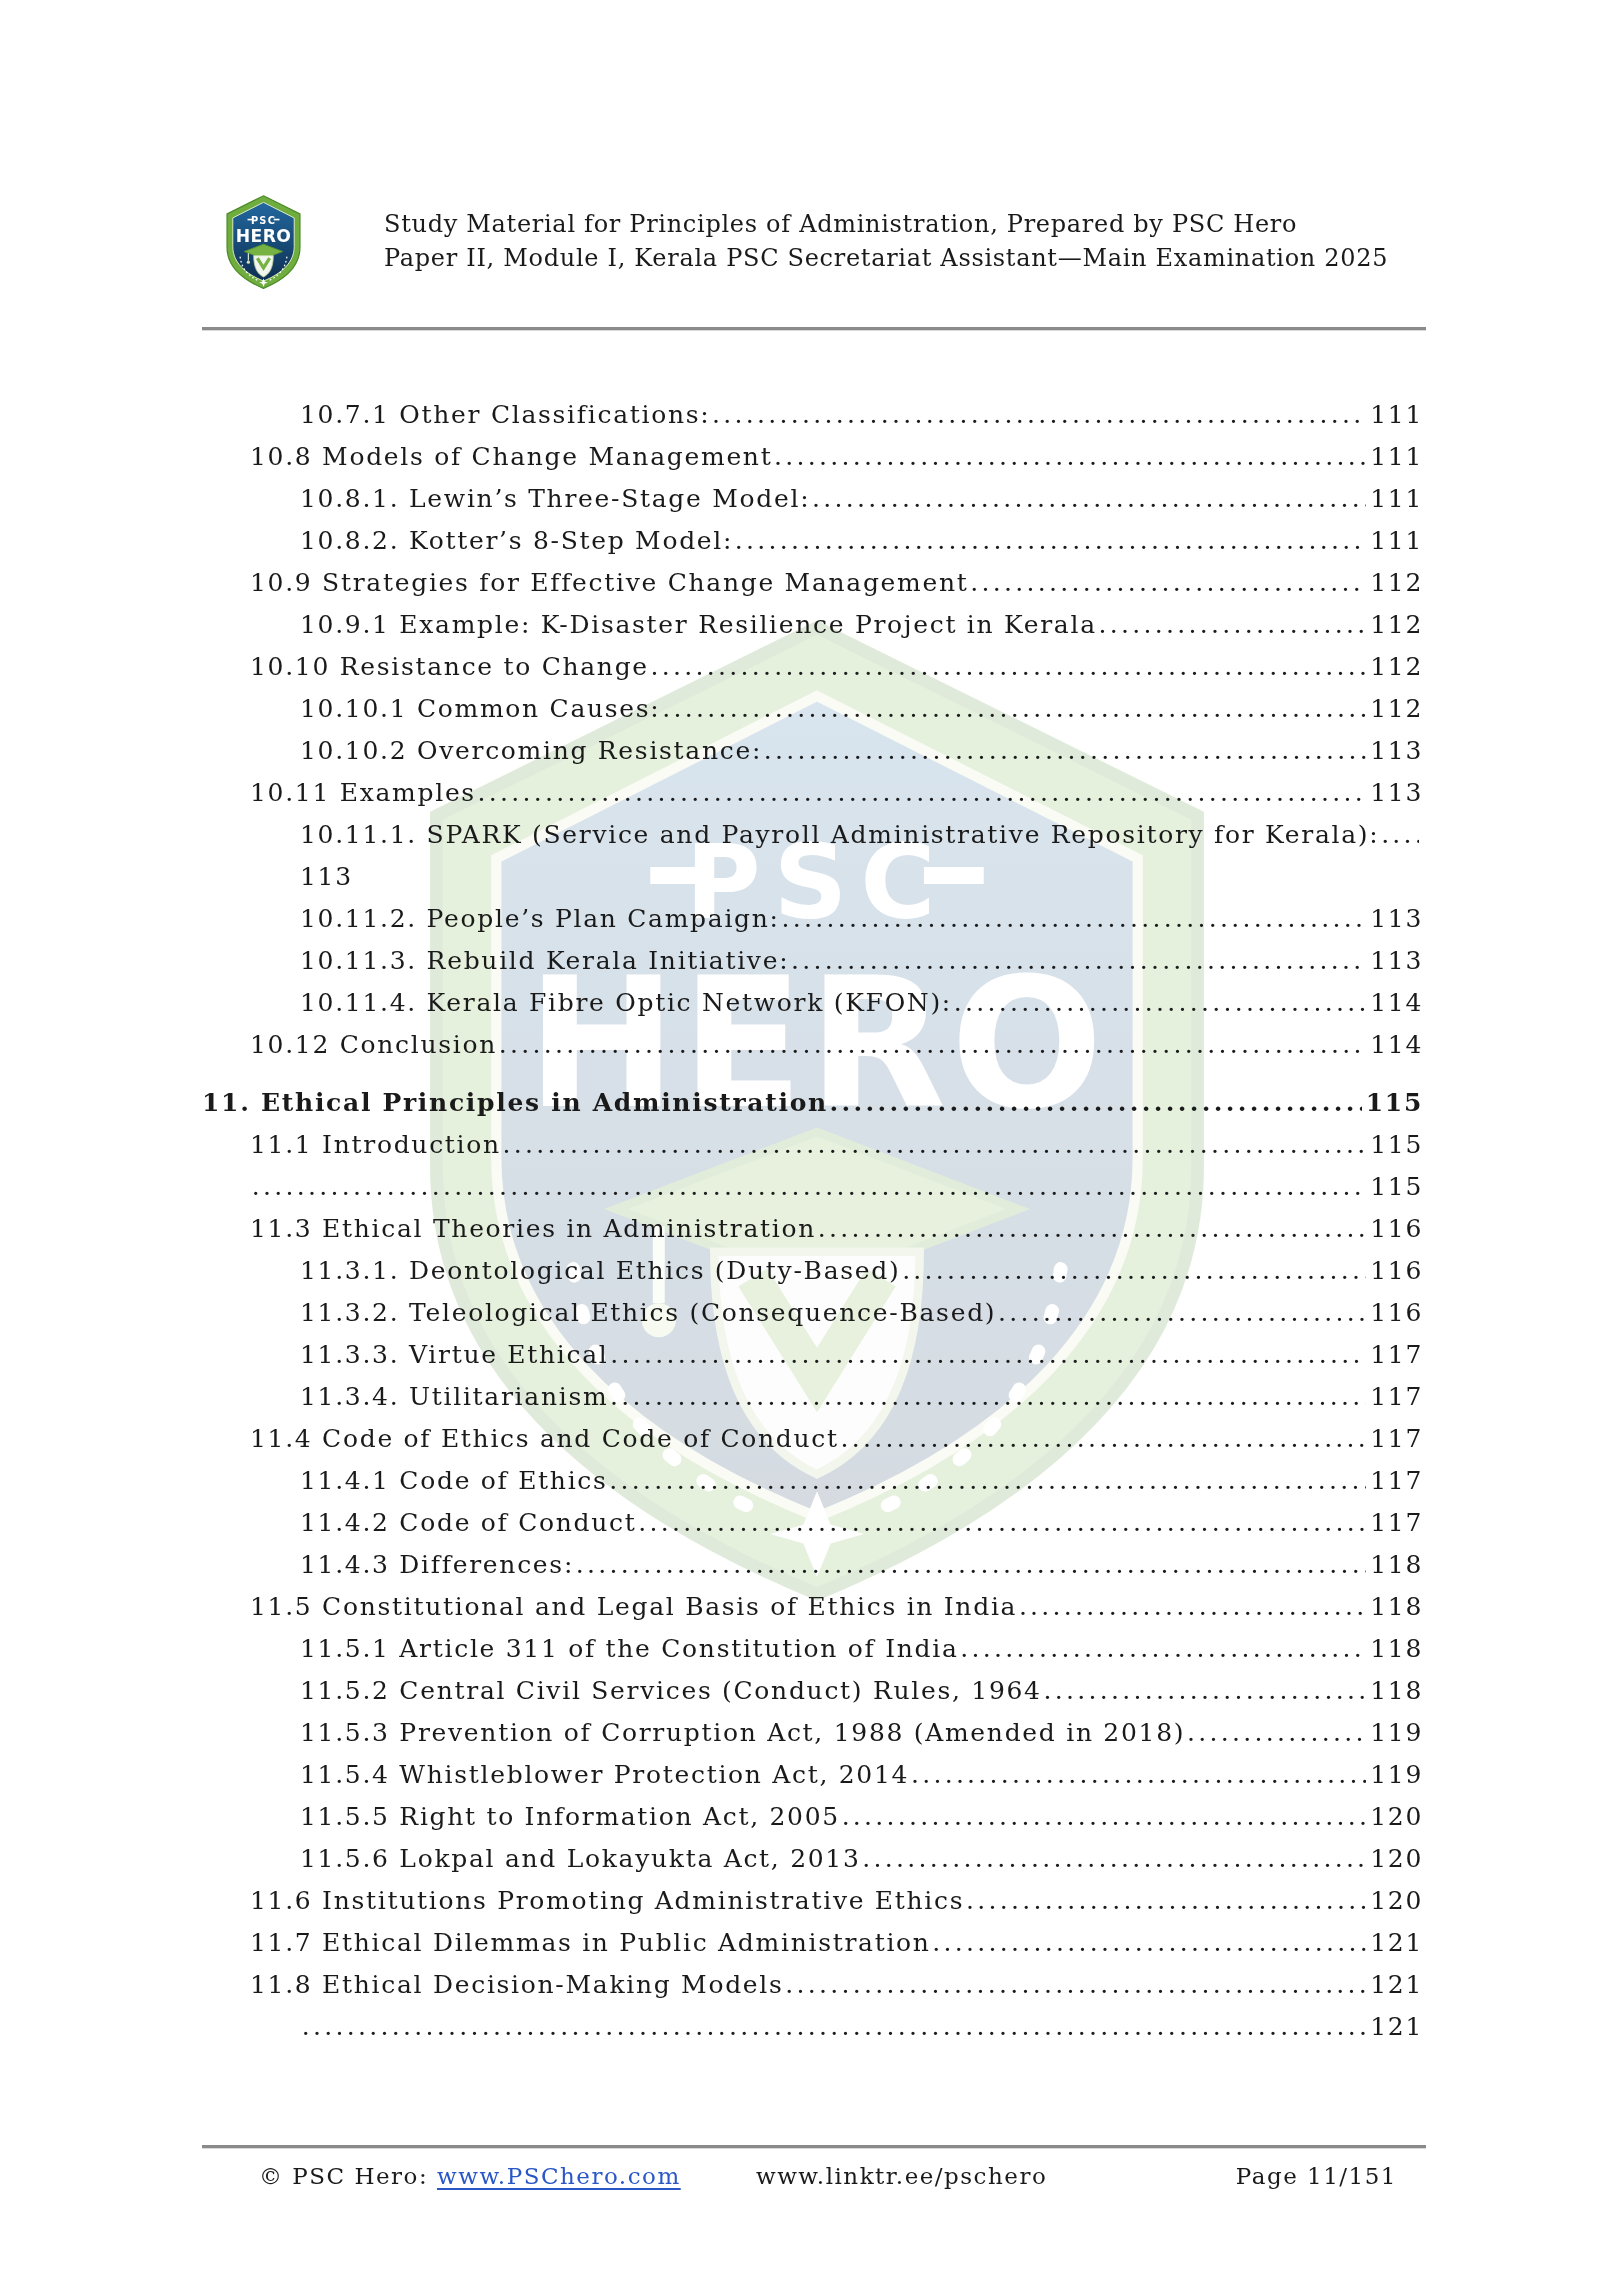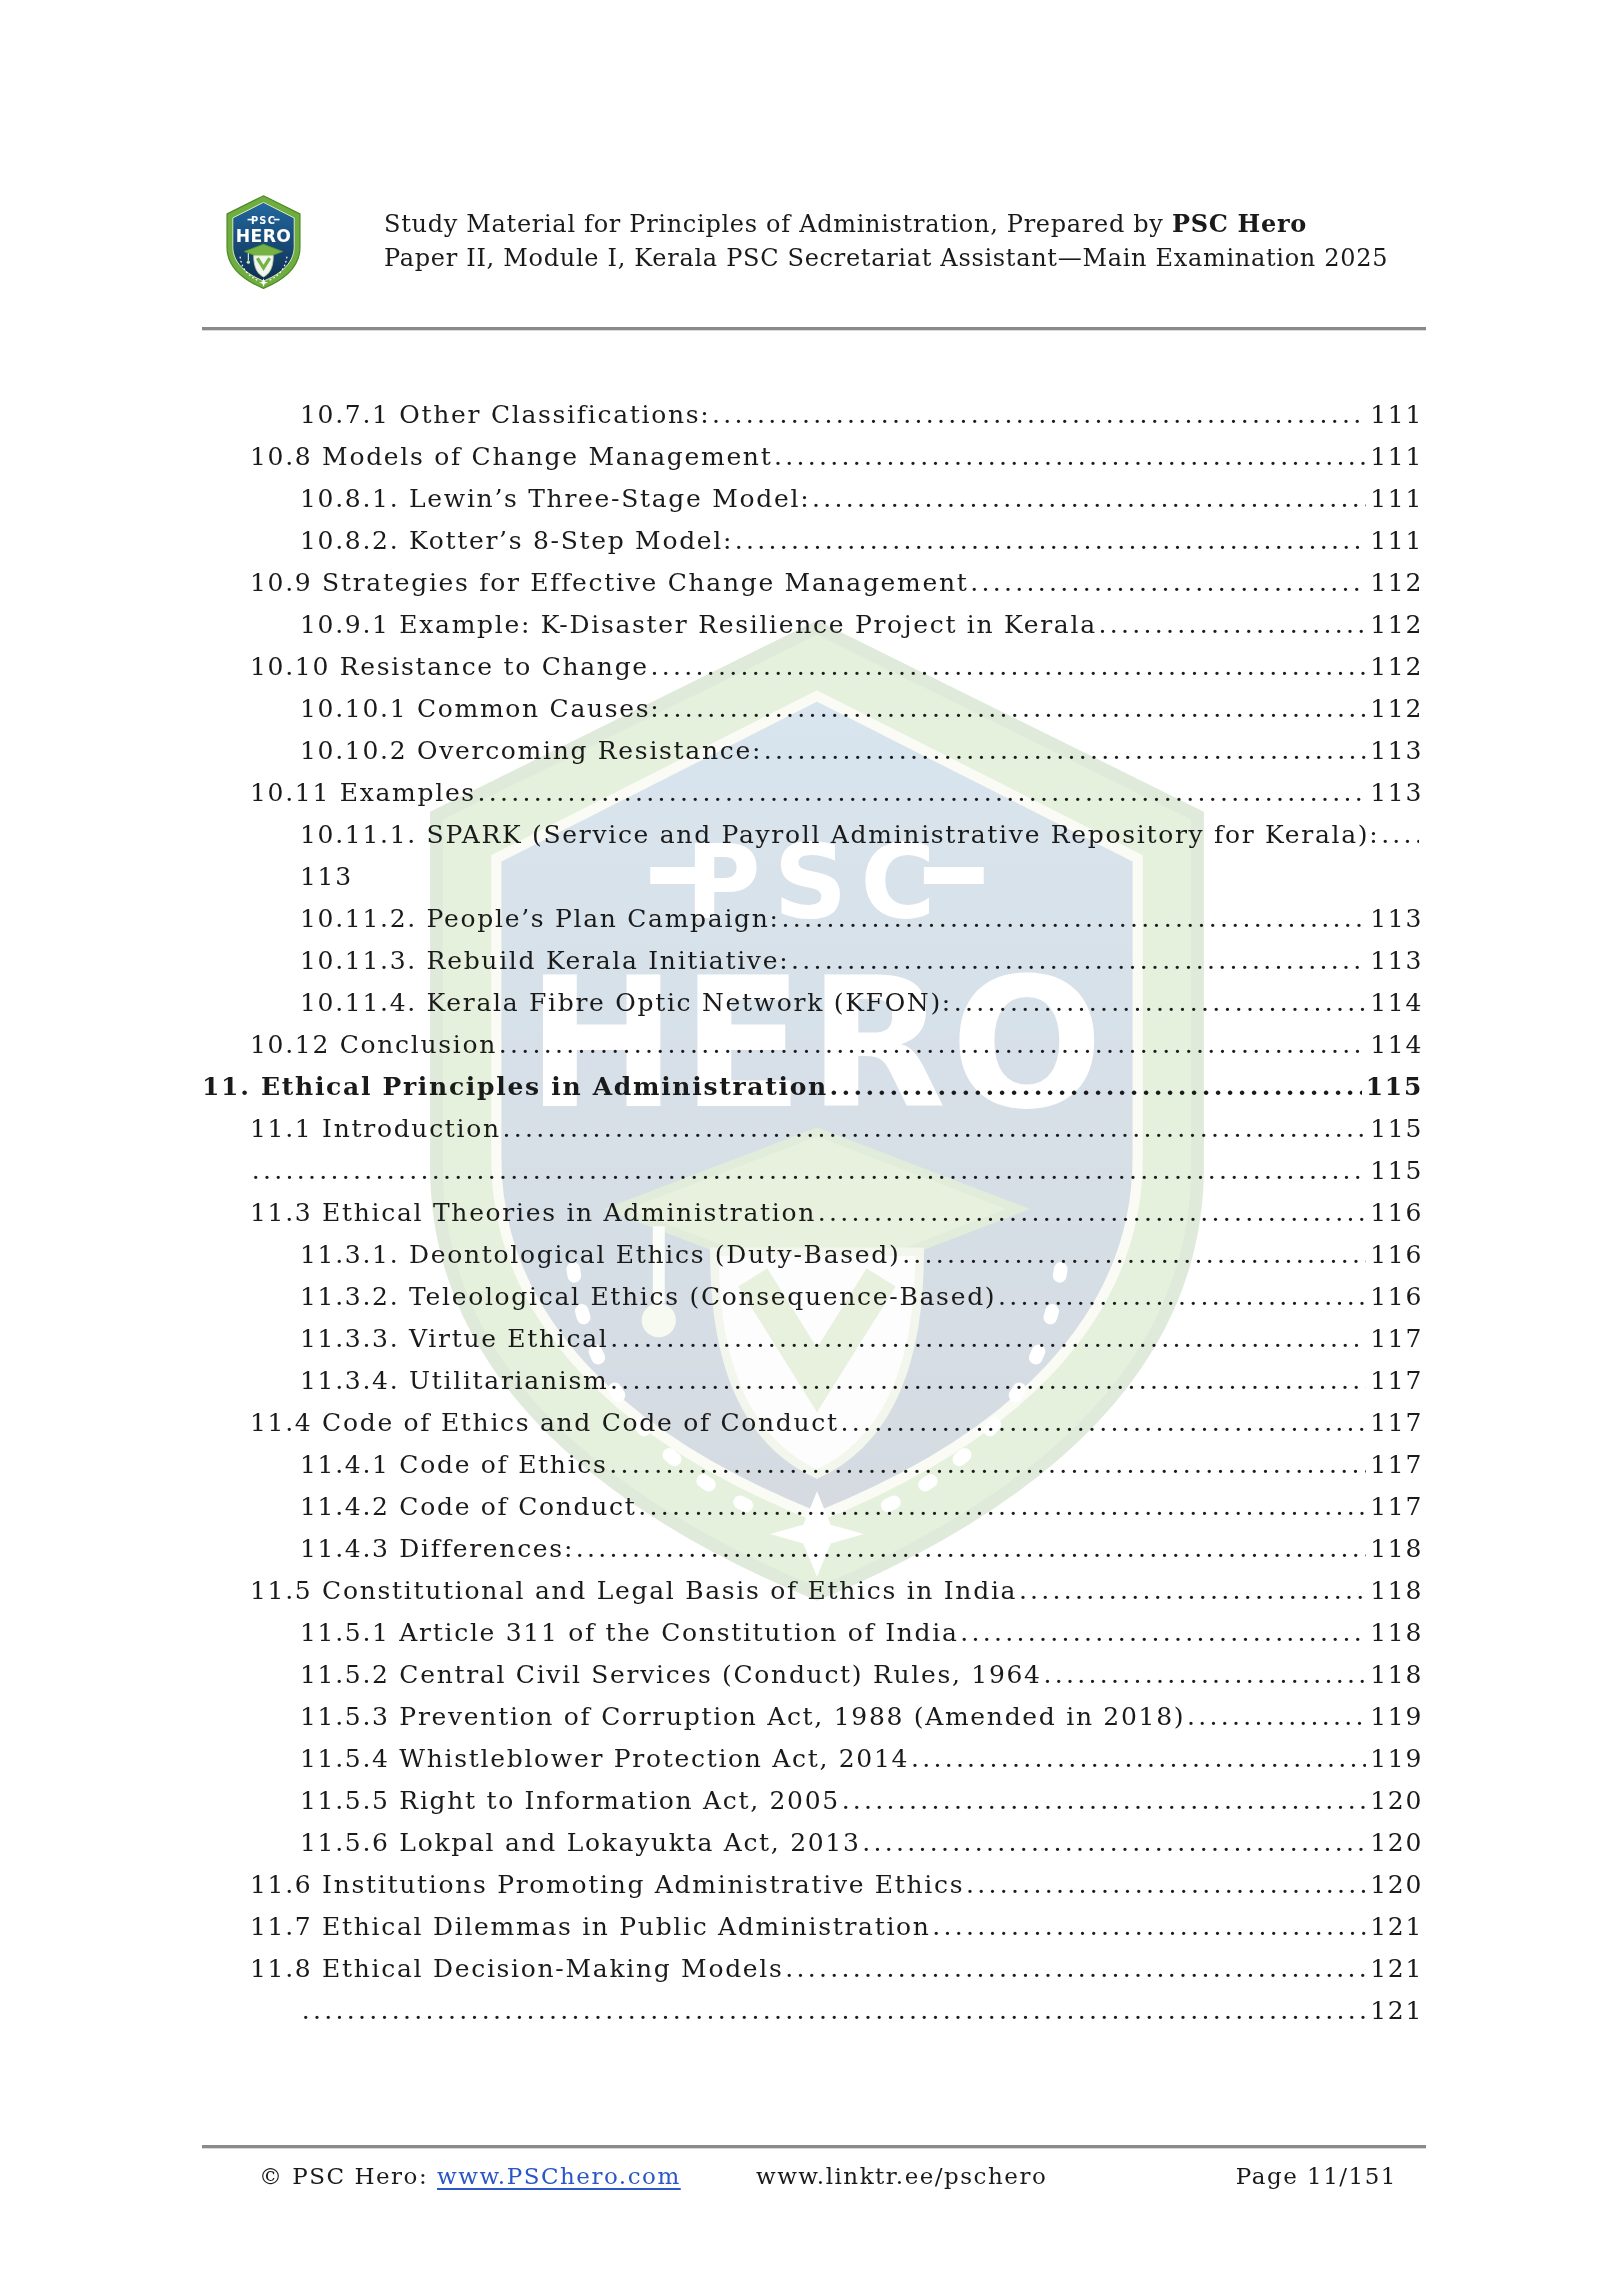--- a/index.html
+++ b/index.html
@@ -31,21 +31,21 @@
   }
   .header-text {
     position:absolute;
     left:384px; top:207px;
     z-index:2;
     font-size:24px;
     letter-spacing:0.7px;
     line-height:34px;
     white-space:nowrap;
   }
-  .header-text b { font-weight:700; }
+  .header-text b { font-weight:400; }
 
   .rule {
     position:absolute;
     left:202px;
     width:1224px;
     height:0;
     border-top:3.3px solid #8a8a8a;
     border-bottom:1.7px solid #d9d9d9;
     z-index:2;
   }
@@ -62,21 +62,21 @@
     letter-spacing:1.7px;
   }
   .toc-row {
     display:flex;
     align-items:baseline;
     height:42px;
   }
   .toc-row > span { line-height:42px; }
   .toc-row.lvl2 { padding-left:48px; }
   .toc-row.lvl3 { padding-left:98px; }
-  .toc-row.bold { font-weight:700; }
+  .toc-row.bold { font-weight:700;margin-top:16px; }
   .toc-label { flex:0 0 auto; white-space:nowrap; }
   .toc-leader {
     flex:1 1 0;
     min-width:0;
     overflow:hidden;
     white-space:nowrap;
     letter-spacing:3.3px;
     margin-left:1.7px;
     margin-right:4.2px;
   }

